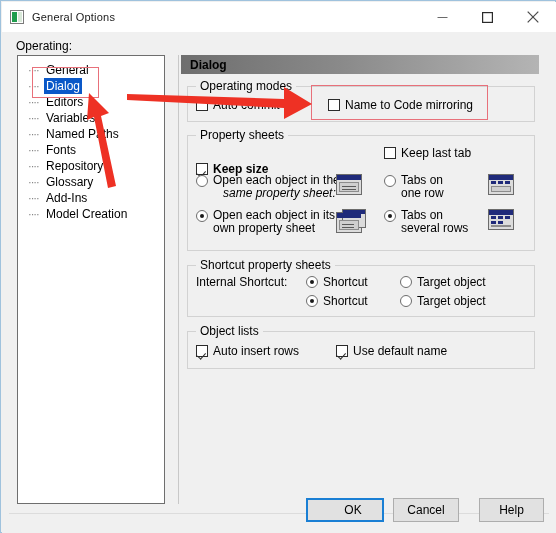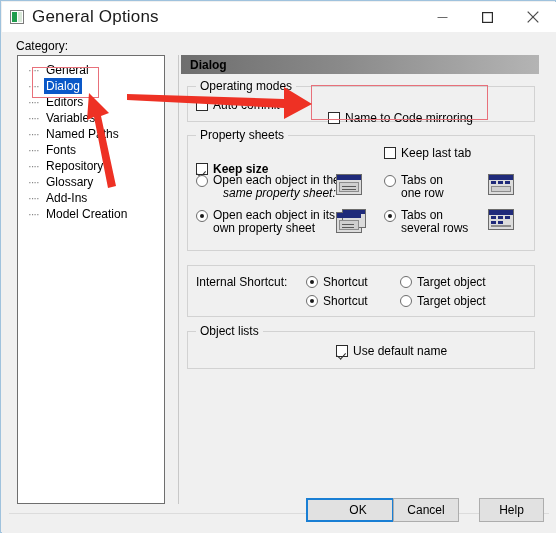--- a/index.html
+++ b/index.html
@@ -30,21 +30,21 @@
     box-sizing:border-box;
   }
   #app-icon::before{
     content:"";position:absolute;left:1px;top:1px;width:5px;height:10px;
     background:#1f9d4d;
   }
   #app-icon::after{
     content:"";position:absolute;left:7px;top:1px;width:4px;height:10px;
     background:#d8e8d8;
   }
-  #title-text{font-size:17px;color:#1a1a1a;letter-spacing:.2px;}
+  #title-text{font-size:11px;color:#1a1a1a;letter-spacing:.2px;}
   .wbtn{
     width:45px;height:30px;display:flex;align-items:center;justify-content:center;
     color:#3a3a3a;
   }
   #wbtns{position:absolute;right:1px;top:0;display:flex;}
   .wbtn svg{display:block;}
   
   #content{
     position:absolute;left:1px;top:31px;width:554px;height:501px;
     background:#f0f0f0;
@@ -170,21 +170,21 @@
         <svg width="12" height="12" viewBox="0 0 12 12">
             <line x1="0.7" y1="0.7" x2="11.3" y2="11.3" stroke="#4a4a4a" stroke-width="1.2"></line>
             <line x1="11.3" y1="0.7" x2="0.7" y2="11.3" stroke="#4a4a4a" stroke-width="1.2"></line>
           </svg>
       </div>
     </div>
   </div>
 
   <div id="content">
 
-    <div id="category-label">Category:</div>
+    <div id="category-label">Operating:</div>
 
     <div id="tree">
       <div style="height:6px"></div>
       <div class="tnode">
         <span class="dash">····</span>
         <span class="lbl">General</span>
       </div>
       <div class="tnode sel">
         <span class="dash">····</span>
         <span class="lbl">Dialog</span>
@@ -225,21 +225,21 @@
 
     <div id="pane">
 
       <div id="pane-header">Dialog</div>
 
       <div class="group" style="left:8px;top:31px;width:348px;height:36px;">
         <span class="gtitle">Operating modes</span>
         <div class="optrow" style="left:8px;top:11px;">
           <span class="cb"></span><span class="optlbl">Auto commit</span>
         </div>
-        <div class="optrow" style="left:140px;top:24px;">
+        <div class="optrow" style="left:140px;top:11px;">
           <span class="cb"></span><span class="optlbl">Name to Code mirroring</span>
         </div>
       </div>
 
       <div class="group" style="left:8px;top:80px;width:348px;height:116px;">
         <span class="gtitle">Property sheets</span>
 
         <div class="optrow" style="left:8px;top:26px;font-weight:bold;">
           <span class="cb checked"></span><span class="optlbl">Keep size</span>
         </div>
@@ -292,47 +292,51 @@
             </div>
           <div class="tabs" style="top:11px;">
               <i style="left:0;"></i>
               <i style="left:7px;"></i>
             </div>
           <div class="bdy" style="top:15px;"></div>
         </div>
       </div>
 
       <div class="group" style="left:8px;top:210px;width:348px;height:52px;">
+        <span class="gtitle">Shortcut property sheets</span>
         <div class="optrow" style="left:8px;top:9px;">Internal Shortcut:</div>
         <div class="optrow" style="left:118px;top:9px;">
           <span class="rb checked"></span><span class="optlbl">Shortcut</span>
         </div>
         <div class="optrow" style="left:212px;top:9px;">
           <span class="rb"></span><span class="optlbl">Target object</span>
         </div>
         <div class="optrow" style="left:118px;top:28px;">
           <span class="rb checked"></span><span class="optlbl">Shortcut</span>
         </div>
         <div class="optrow" style="left:212px;top:28px;">
           <span class="rb"></span><span class="optlbl">Target object</span>
         </div>
       </div>
 
       <div class="group" style="left:8px;top:276px;width:348px;height:38px;">
         <span class="gtitle">Object lists</span>
+        <div class="optrow" style="left:8px;top:12px;">
+          <span class="cb checked"></span><span class="optlbl">Auto insert rows</span>
+        </div>
         <div class="optrow" style="left:148px;top:12px;">
           <span class="cb checked"></span><span class="optlbl">Use default name</span>
         </div>
       </div>
 
     </div>
 
     <div id="sep"></div>
 
-    <div class="btn default" style="left:304px;top:466px;width:88px;padding-left:16px;">OK</div>
+    <div class="btn default" style="left:304px;top:466px;width:78px;padding-left:16px;">OK</div>
     <div class="btn" style="left:391px;top:466px;width:66px;">Cancel</div>
     <div class="btn" style="left:477px;top:466px;width:65px;">Help</div>
 
   </div>
 
   <div class="anno-box" style="left:31px;top:66px;width:67px;height:31px;"></div>
   <div class="anno-box" style="left:310px;top:84px;width:177px;height:35px;"></div>
 
   <svg id="arrows" viewBox="0 0 556 533">
 

